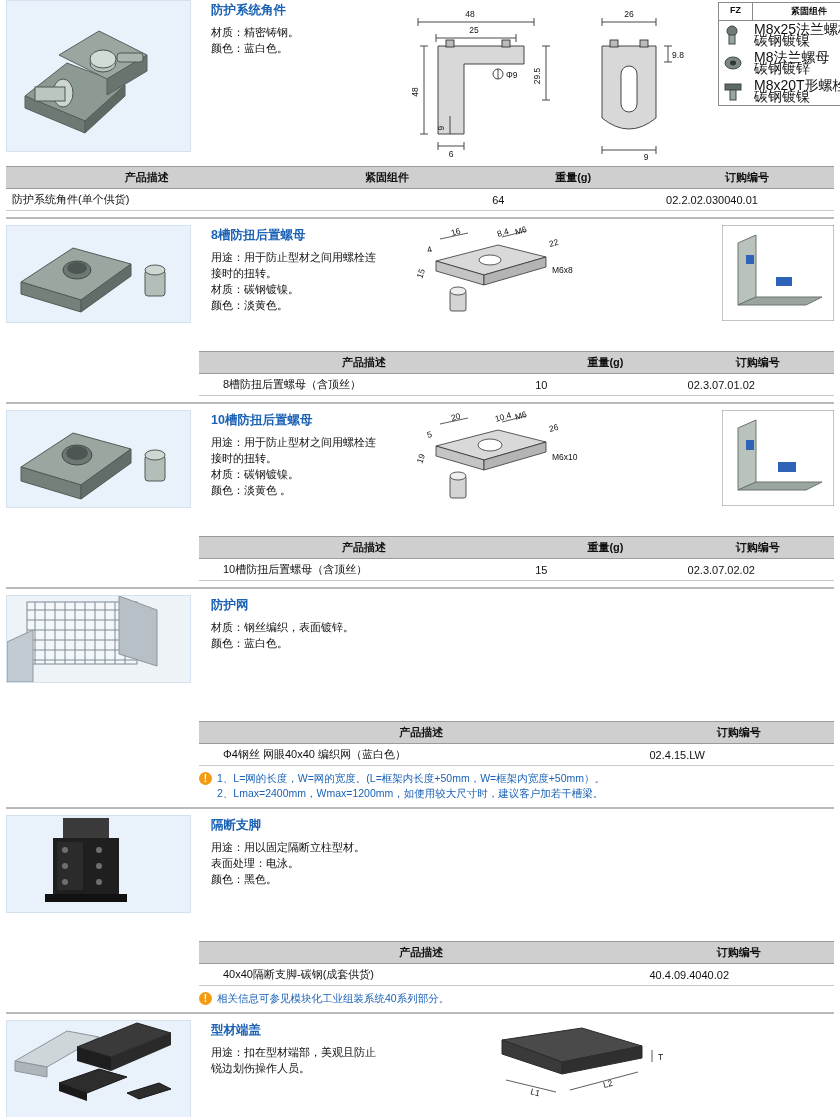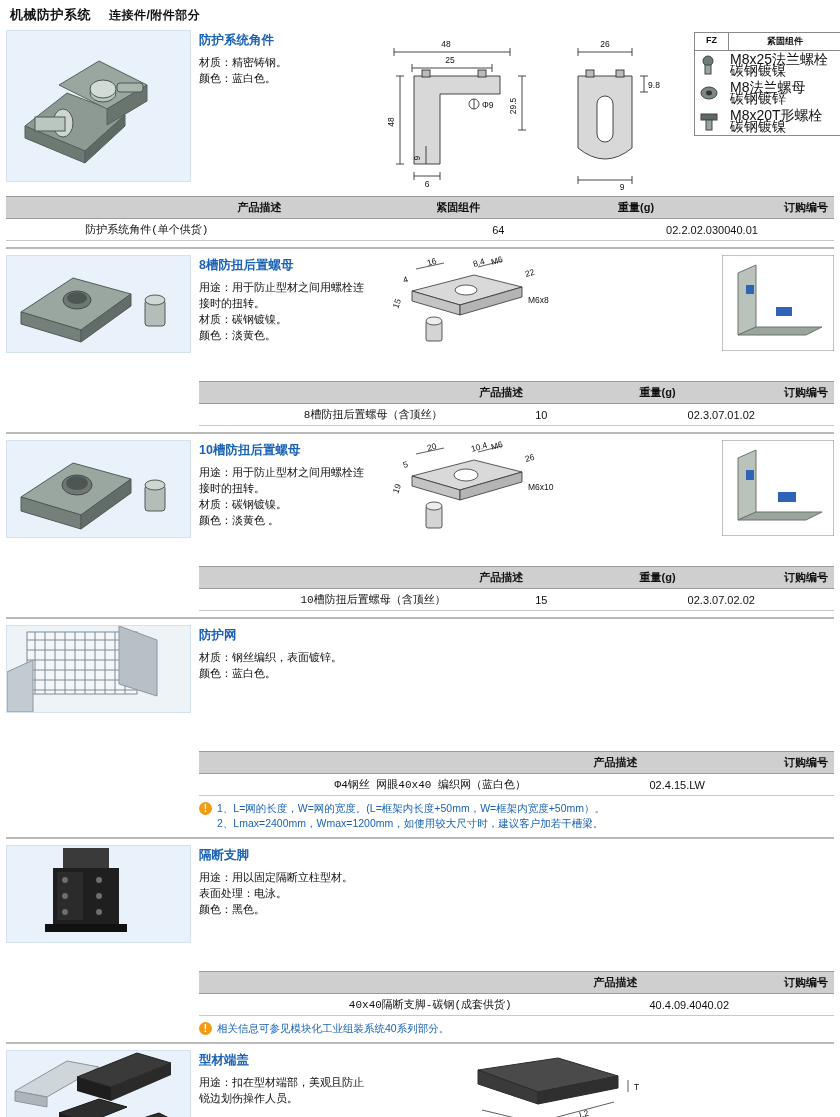--- a/index.html
+++ b/index.html
@@ -32,21 +32,21 @@
   
   .section { position: relative; width: 828px; margin: 0 auto; }
   .sec-divider {
     height: 2px;
     background: #b9b9b9;
     margin: 6px 0 6px 0;
   }
   .sec-top {
     display: flex;
     align-items: flex-start;
-    gap: 8px;
+    gap: 20px;
   }
   .photo-box {
     width: 185px;
     min-height: 120px;
     background: #e8f1fb;
     border: 1px solid #d4e2f0;
     position: relative;
     overflow: hidden;
     flex: 0 0 185px;
   }
@@ -61,29 +61,29 @@
   .draw-col { flex: 1 1 auto; position: relative; min-height: 120px; }
 
   
   table.t { border-collapse: collapse; width: 100%; font-size: 11px; }
   table.t th {
     background: #cfcfcf;
     border-top: 1px solid #9b9b9b;
     border-bottom: 1px solid #9b9b9b;
     font-weight: bold;
     padding: 3px 6px;
-    text-align: right;
+    text-align: center;
     color: #111;
   }
   table.t td {
     border-bottom: 1px solid #c9c9c9;
     padding: 3px 6px;
     text-align: left;
   }
-  table.t td.left { text-align: center; font-family: Liberation Mono, monospace; }
+  table.t td.left { text-align: left; }
   table.t tr:nth-child(even) td { background: #f0f0f0; }
   table.t tr:nth-child(odd) td { background: #ffffff; }
 
   .tbl-wrap { margin-top: 6px; }
   .tbl-indent { padding-left: 193px; }
 
   
   .note {
     display: flex;
     gap: 5px;
@@ -132,24 +132,20 @@
     gap: 5px;
     padding: 3px 4px;
   }
   .fz-row .txt { line-height: 11px; font-size: 14px; }
 </style>
 </head>
 <body>
 
 <div class="page">
 
-  <div class="page-header">
-    <span>机械防护系统</span>
-    <span class="sub">连接件/附件部分</span>
-  </div>
 
   <div class="section">
     <div class="sec-top">
 
       <div class="photo-box">
         <svg width="185" height="150" viewBox="0 0 185 150">
           <rect width="185" height="150" fill="#e9f1fa"></rect>
           <g>
             <polygon points="18,95 60,62 118,84 78,120" fill="#8d9a93" stroke="#55605c" stroke-width="1"></polygon>
             <polygon points="18,95 18,107 78,132 78,120" fill="#6d7a74" stroke="#55605c" stroke-width="1"></polygon>

